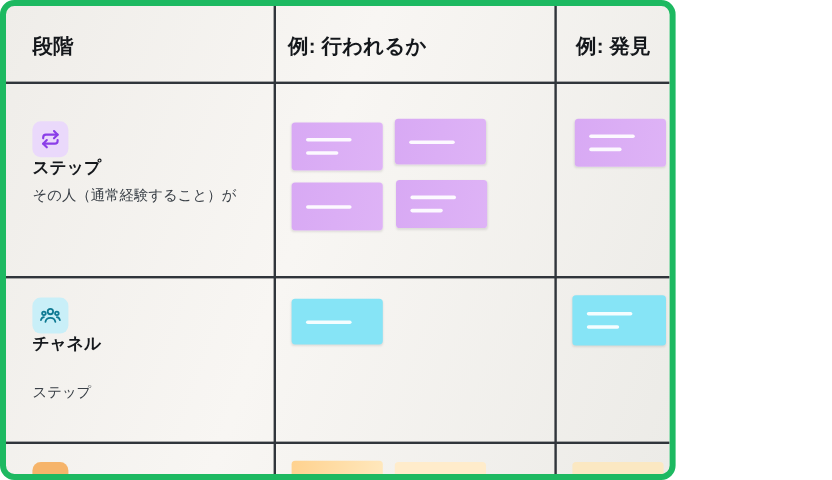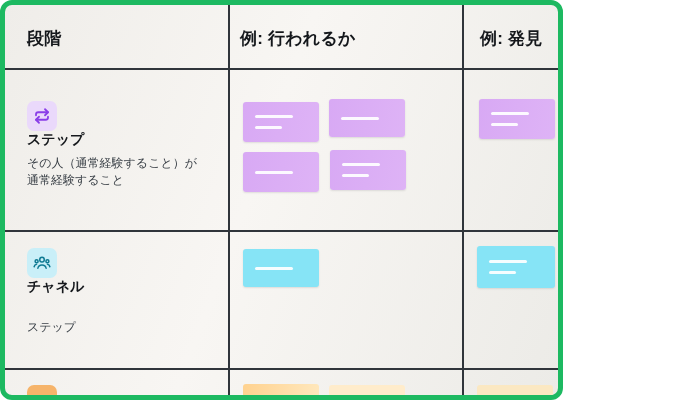--- a/index.html
+++ b/index.html
@@ -53,21 +53,20 @@
       <svg width="18" height="18" viewBox="0 0 24 24" fill="none" stroke="currentColor" stroke-width="2.4" stroke-linecap="round" stroke-linejoin="round">
         <path d="M16 3 l4 4 -4 4"></path>
         <path d="M20 7 H7 a3 3 0 0 0 -3 3 v1"></path>
         <path d="M8 21 l-4 -4 4 -4"></path>
         <path d="M4 17 h13 a3 3 0 0 0 3 -3 v-1"></path>
       </svg>
     </div>
     <div class="row-title">ステップ</div>
     <div class="row-desc">
       <span>その人（通常経験すること）が</span><br>
-      <span>通常経験すること</span>
     </div>
   </div>
 
   <div class="sticky purple" style="left:238px;top:97px;width:76px;height:40px;">
     <div class="bar w1"></div>
     <div class="bar w2"></div>
   </div>
   <div class="sticky purple" style="left:324px;top:94px;width:76px;height:38px;">
     <div class="bar w1"></div>
   </div>

